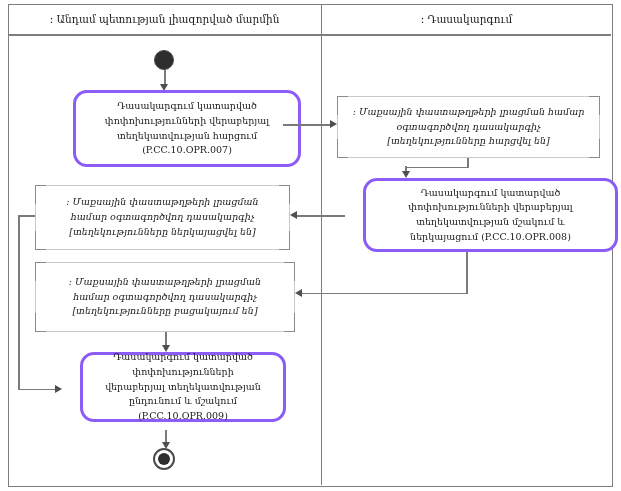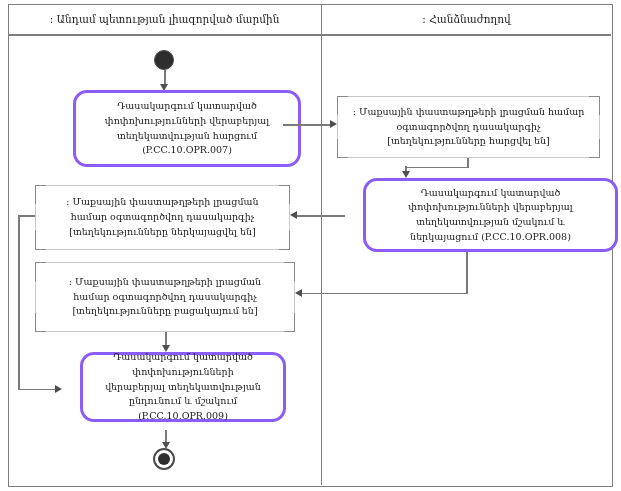--- a/index.html
+++ b/index.html
@@ -17,21 +17,21 @@
   .lane-divider{left:321px;top:36px;width:1px;height:449px;background:#7d7d7d;}
   
   .activity{
     border:3px solid #8b5cf6;border-radius:14px;background:#ffffff;
     display:flex;align-items:center;justify-content:center;text-align:center;
     font-size:9.5px;line-height:1.55;padding:4px 20px;box-sizing:border-box;margin-left:18px;
   }
   .objnode{
     border:1px solid #c9c9c9;background:#ffffff;
     display:flex;align-items:center;justify-content:center;text-align:center;
-    font-size:9.5px;line-height:1.55;padding:4px 14px;box-sizing:border-box;
+    font-size:9.5px;line-height:1.55;padding:4px 14px;box-sizing:border-box;font-style:italic;
   }
   .objnode i{position:absolute;width:10px;height:18px;}
   .objnode .c-tl{top:-1px;left:-1px;border-top:1.5px solid #8a8a8a;border-left:1.5px solid #8a8a8a;}
   .objnode .c-tr{top:-1px;right:-1px;border-top:1.5px solid #8a8a8a;border-right:1.5px solid #8a8a8a;}
   .objnode .c-bl{bottom:-1px;left:-1px;border-bottom:1.5px solid #8a8a8a;border-left:1.5px solid #8a8a8a;}
   .objnode .c-br{bottom:-1px;right:-1px;border-bottom:1.5px solid #8a8a8a;border-right:1.5px solid #8a8a8a;}
   
   .start-node{left:154px;top:50px;width:20px;height:20px;border-radius:50%;background:#2e2e2e;border:1px solid #4a4a4a;box-sizing:border-box;}
   .end-node{left:153px;top:448px;width:22px;height:22px;border-radius:50%;border:2px solid #4a4a4a;box-sizing:border-box;display:flex;align-items:center;justify-content:center;}
   .end-node .dot{width:12px;height:12px;border-radius:50%;background:#2e2e2e;}
@@ -44,21 +44,21 @@
   .arr.down{border-left:4px solid transparent;border-right:4px solid transparent;border-top:7px solid #4f4f4f;}
 </style>
 </head>
 <body>
 
 <div id="canvas">
 
   <div class="abs frame"></div>
   <div class="abs header-row">
     <div class="header-cell left">: Անդամ պետության լիազորված մարմին</div>
-    <div class="header-cell right">: Հանձնաժողով</div>
+    <div class="header-cell right">: Դասակարգում</div>
   </div>
   <div class="abs lane-divider"></div>
 
   <div class="abs start-node"></div>
   <div class="abs vline" style="left:164px;top:70px;height:15px;"></div>
   <div class="abs arr down" style="left:160px;top:84px;"></div>
 
   <div class="abs activity" style="left:55px;top:90px;width:228px;height:77px;">
     <span>Դասակարգում կատարված փոփոխությունների վերաբերյալ տեղեկատվության հարցում (P.CC.10.OPR.007)</span>
   </div>

